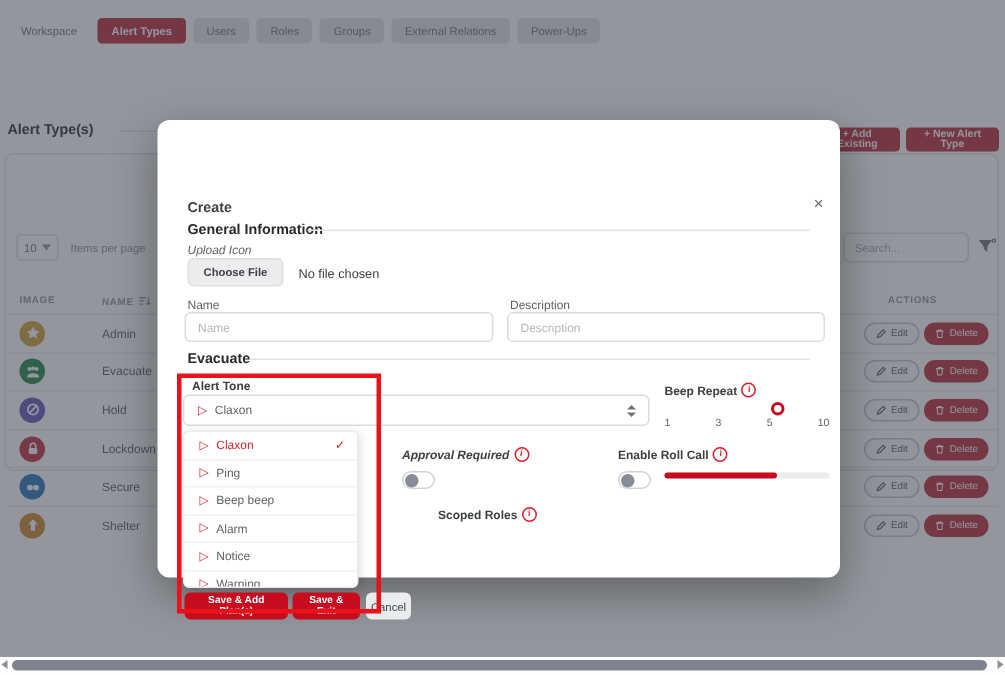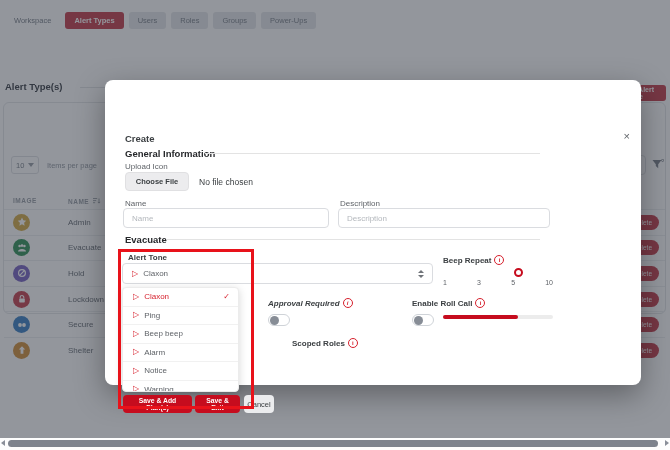--- a/index.html
+++ b/index.html
@@ -44,21 +44,21 @@
   .overlay{position:absolute;left:0;top:0;width:670px;height:438px;background:rgba(40,46,58,.5);z-index:10;}
 
   
   .hscroll{position:absolute;left:0;top:438px;width:670px;height:12px;background:#fdfdfd;z-index:15;}
   .hthumb{position:absolute;left:8px;top:2px;width:650px;height:7px;border-radius:3.5px;background:#7e838d;}
   .harrow{position:absolute;top:2px;width:0;height:0;border-top:3.5px solid transparent;border-bottom:3.5px solid transparent;}
   .harrow.left{left:1px;border-right:4px solid #8a8f99;}
   .harrow.right{right:1px;border-left:4px solid #8a8f99;}
 
   
-  .modal{position:absolute;left:105px;top:80px;width:536px;height:305px;background:#fff;
+  .modal{position:absolute;left:105px;top:80px;width:455px;height:305px;background:#fff;
          border-radius:8px;box-shadow:0 10px 30px rgba(0,0,0,.35);z-index:20;}
   .m-title{left:20px;top:9px;font-size:9.5px;font-weight:600;color:#3c4043;}
   .m-close{right:11px;top:5px;font-size:11px;color:#5f6368;cursor:pointer;line-height:14px;}
   .sec-head{font-size:9.5px;font-weight:bold;color:#26282b;}
   .sec-line{height:1px;background:#e3e3e3;}
   .s-lbl{font-size:8px;color:#5f6368;}
   .s-lbl-b{font-size:8px;font-weight:600;color:#3c4043;display:flex;align-items:center;}
   .choose-btn{left:20px;top:48px;width:64px;height:19px;background:#ececee;border:1px solid #e0e0e2;
               border-radius:4px;font-size:7.5px;font-weight:600;color:#3c4043;display:flex;
               align-items:center;justify-content:center;}
@@ -99,20 +99,21 @@
 <body>
 
 <div class="page">
 
   <div class="nav" id="nav-tabs">
       <div class="nav-tab flat">Workspace</div>
       <div class="nav-tab active">Alert Types</div>
       <div class="nav-tab">Users</div>
       <div class="nav-tab">Roles</div>
       <div class="nav-tab">Groups</div>
+      <div class="nav-tab">External Relations</div>
       <div class="nav-tab">Power-Ups</div>
     </div>
 
   <div class="abs page-title">Alert Type(s)</div>
   <div class="abs title-line"></div>
 
   <button class="abs btn-red-sm" style="left:543px;top:41px;width:57px;">+ Add Existing</button>
   <button class="abs btn-red-sm" style="left:604px;top:41px;width:62px;">+ New Alert Type</button>
 
   <div class="abs card">
@@ -295,21 +296,21 @@
   <span class="harrow right"></span>
 </div>
 
 <div class="modal">
   <div class="abs m-title">Create</div>
   <div class="abs m-close">×</div>
 
   <div class="abs sec-head" style="left:20px;top:24px;">General Information</div>
   <div class="abs sec-line" style="left:100px;top:29px;width:335px;"></div>
 
-  <div class="abs s-lbl" style="left:20px;top:38px;">Upload Icon</div>
+  <div class="abs s-lbl" style="left:20px;top:38px;font-style:italic;">Upload Icon</div>
   <button class="abs choose-btn">Choose File</button>
   <div class="abs" style="left:94px;top:53px;font-size:8.5px;color:#3c4043;">No file chosen</div>
 
   <div class="abs s-lbl" style="left:20px;top:75px;">Name</div>
   <div class="abs s-lbl" style="left:235px;top:75px;">Description</div>
   <input class="abs inp" style="left: 18px; top: 84px; width: 206px;" placeholder="Name">
   <input class="abs inp" style="left: 233px; top: 84px; width: 212px;" placeholder="Description">
 
   <div class="abs sec-head" style="left:20px;top:110px;">Evacuate</div>
   <div class="abs sec-line" style="left:62px;top:115px;width:373px;"></div>

